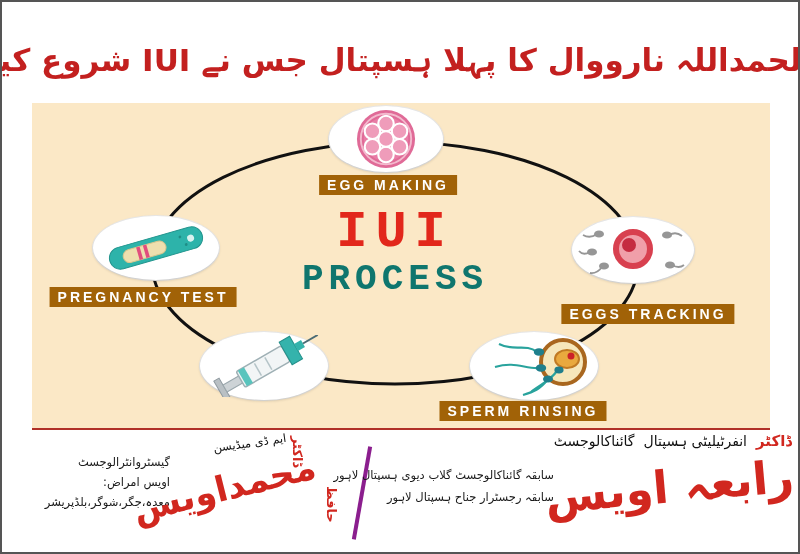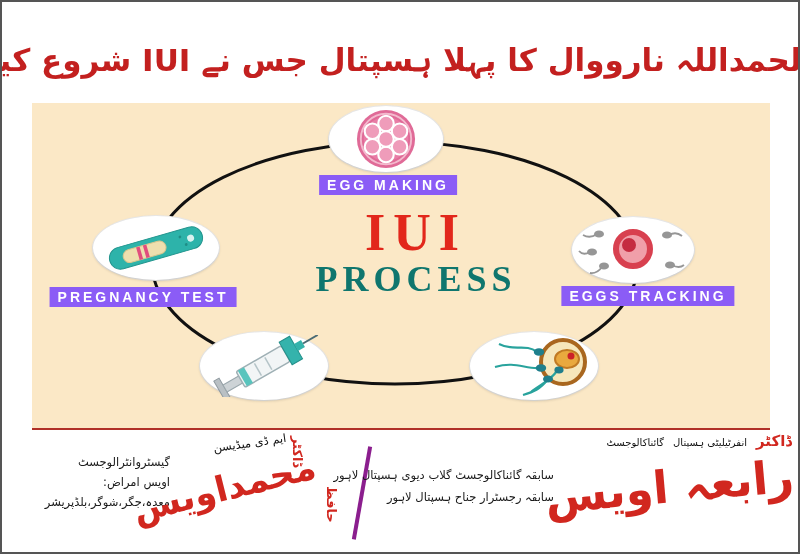--- a/index.html
+++ b/index.html
@@ -26,32 +26,32 @@
     display:flex;align-items:center;justify-content:center;
     box-shadow:0 1px 3px rgba(0,0,0,.18), 0 0 0 1px #ececec;
   }
   .disc-top{left:297px;top:3px;width:114px;height:66px;}
   .disc-right{left:540px;top:114px;width:122px;height:66px;}
   .disc-br{left:438px;top:229px;width:128px;height:68px;}
   .disc-bl{left:168px;top:229px;width:128px;height:68px;}
   .disc-left{left:61px;top:113px;width:126px;height:64px;}
   .stage-label{
     position:absolute;transform:translateX(-50%);
-    background:#8b5cf6;color:#ffffff;white-space:nowrap;
+    background:#a16207;color:#ffffff;white-space:nowrap;
     font-family:"Liberation Sans",sans-serif;font-weight:bold;
     font-size:14px;letter-spacing:3px;padding:2px 8px;
   }
   .lbl-top{left:356px;top:72px;}
-  .lbl-right{left:616px;top:183px;}
+  .lbl-right{left:616px;top:201px;}
   .lbl-br{left:491px;top:298px;}
   .lbl-bl{left:232px;top:298px;}
   .lbl-left{left:111px;top:184px;text-align:center;}
   .center-title{
     position:absolute;left:363px;top:104px;transform:translateX(-50%);
-    text-align:center;font-family:Liberation Serif, serif;margin-left:21px;
+    text-align:center;font-family:Liberation Mono, monospace;
   }
   .center-title .iui{
     font-size:52px;font-weight:bold;color:#e2271b;letter-spacing:8px;line-height:1;
   }
   .center-title .process{
     font-size:36px;font-weight:bold;color:#0f766e;letter-spacing:5px;line-height:1.15;
   }
   
   .bottom{position:absolute;left:0;top:428px;width:100%;height:122px;background:#ffffff;}
   .cred-left{
@@ -83,21 +83,21 @@
   .cred-mid{
     position:absolute;right:244px;top:34px;direction:rtl;text-align:right;
     font-size:11.5px;color:#1a1a1a;line-height:1.95;white-space:nowrap;
   }
   .doc-right{position:absolute;right:4px;top:2px;width:242px;height:118px;}
   .doc-right .top-row{
     display:flex;direction:rtl;align-items:baseline;gap:9px;justify-content:flex-start;
     padding-right:2px;white-space:nowrap;
   }
   .doc-right .title-r{color:#d1271f;font-weight:bold;font-size:15px;}
-  .doc-right .spec{color:#111;font-size:10px;}
+  .doc-right .spec{color:#111;font-size:14px;}
   .doc-right .name-big2{
     margin-top:10px;text-align:center;font-size:45px;font-weight:bold;
     color:#d1271f;transform:rotate(-5deg);white-space:nowrap;direction:rtl;
   }
 </style>
 </head>
 <body>
 
 <div class="poster">
 
@@ -161,20 +161,21 @@
           <path d="M82,36 C74,47 64,50 56,57"></path>
         </g>
         <g fill="#1f7f8c">
           <ellipse cx="64" cy="17" rx="5.2" ry="3.8"></ellipse>
             <ellipse cx="66" cy="33" rx="5.2" ry="3.8"></ellipse>
           <ellipse cx="73" cy="44" rx="5" ry="3.6"></ellipse>
             <ellipse cx="84" cy="35" rx="4.6" ry="3.4"></ellipse>
         </g>
       </svg>
     </div>
+    <div class="stage-label lbl-br">SPERM RINSING</div>
 
     <div class="icon-disc disc-bl">
       <svg width="118" height="62" viewBox="0 0 118 62">
         <g transform="rotate(-30 59 31)">
           <rect x="8" y="19" width="6" height="24" fill="#b9c0c4" stroke="#8f9aa0" stroke-width="1"></rect>
           <rect x="14" y="27" width="20" height="8" fill="#cdd3d6" stroke="#9aa7ac" stroke-width="1"></rect>
           <rect x="32" y="22" width="52" height="18" rx="2" fill="#f2f5f6" stroke="#9fb0b5" stroke-width="1.5"></rect>
           <rect x="34" y="22" width="7" height="18" fill="#59c4bd"></rect>
           <line x1="52" y1="24" x2="52" y2="38" stroke="#b5c4c8" stroke-width="1.5"></line>
           <line x1="64" y1="24" x2="64" y2="38" stroke="#b5c4c8" stroke-width="1.5"></line>

